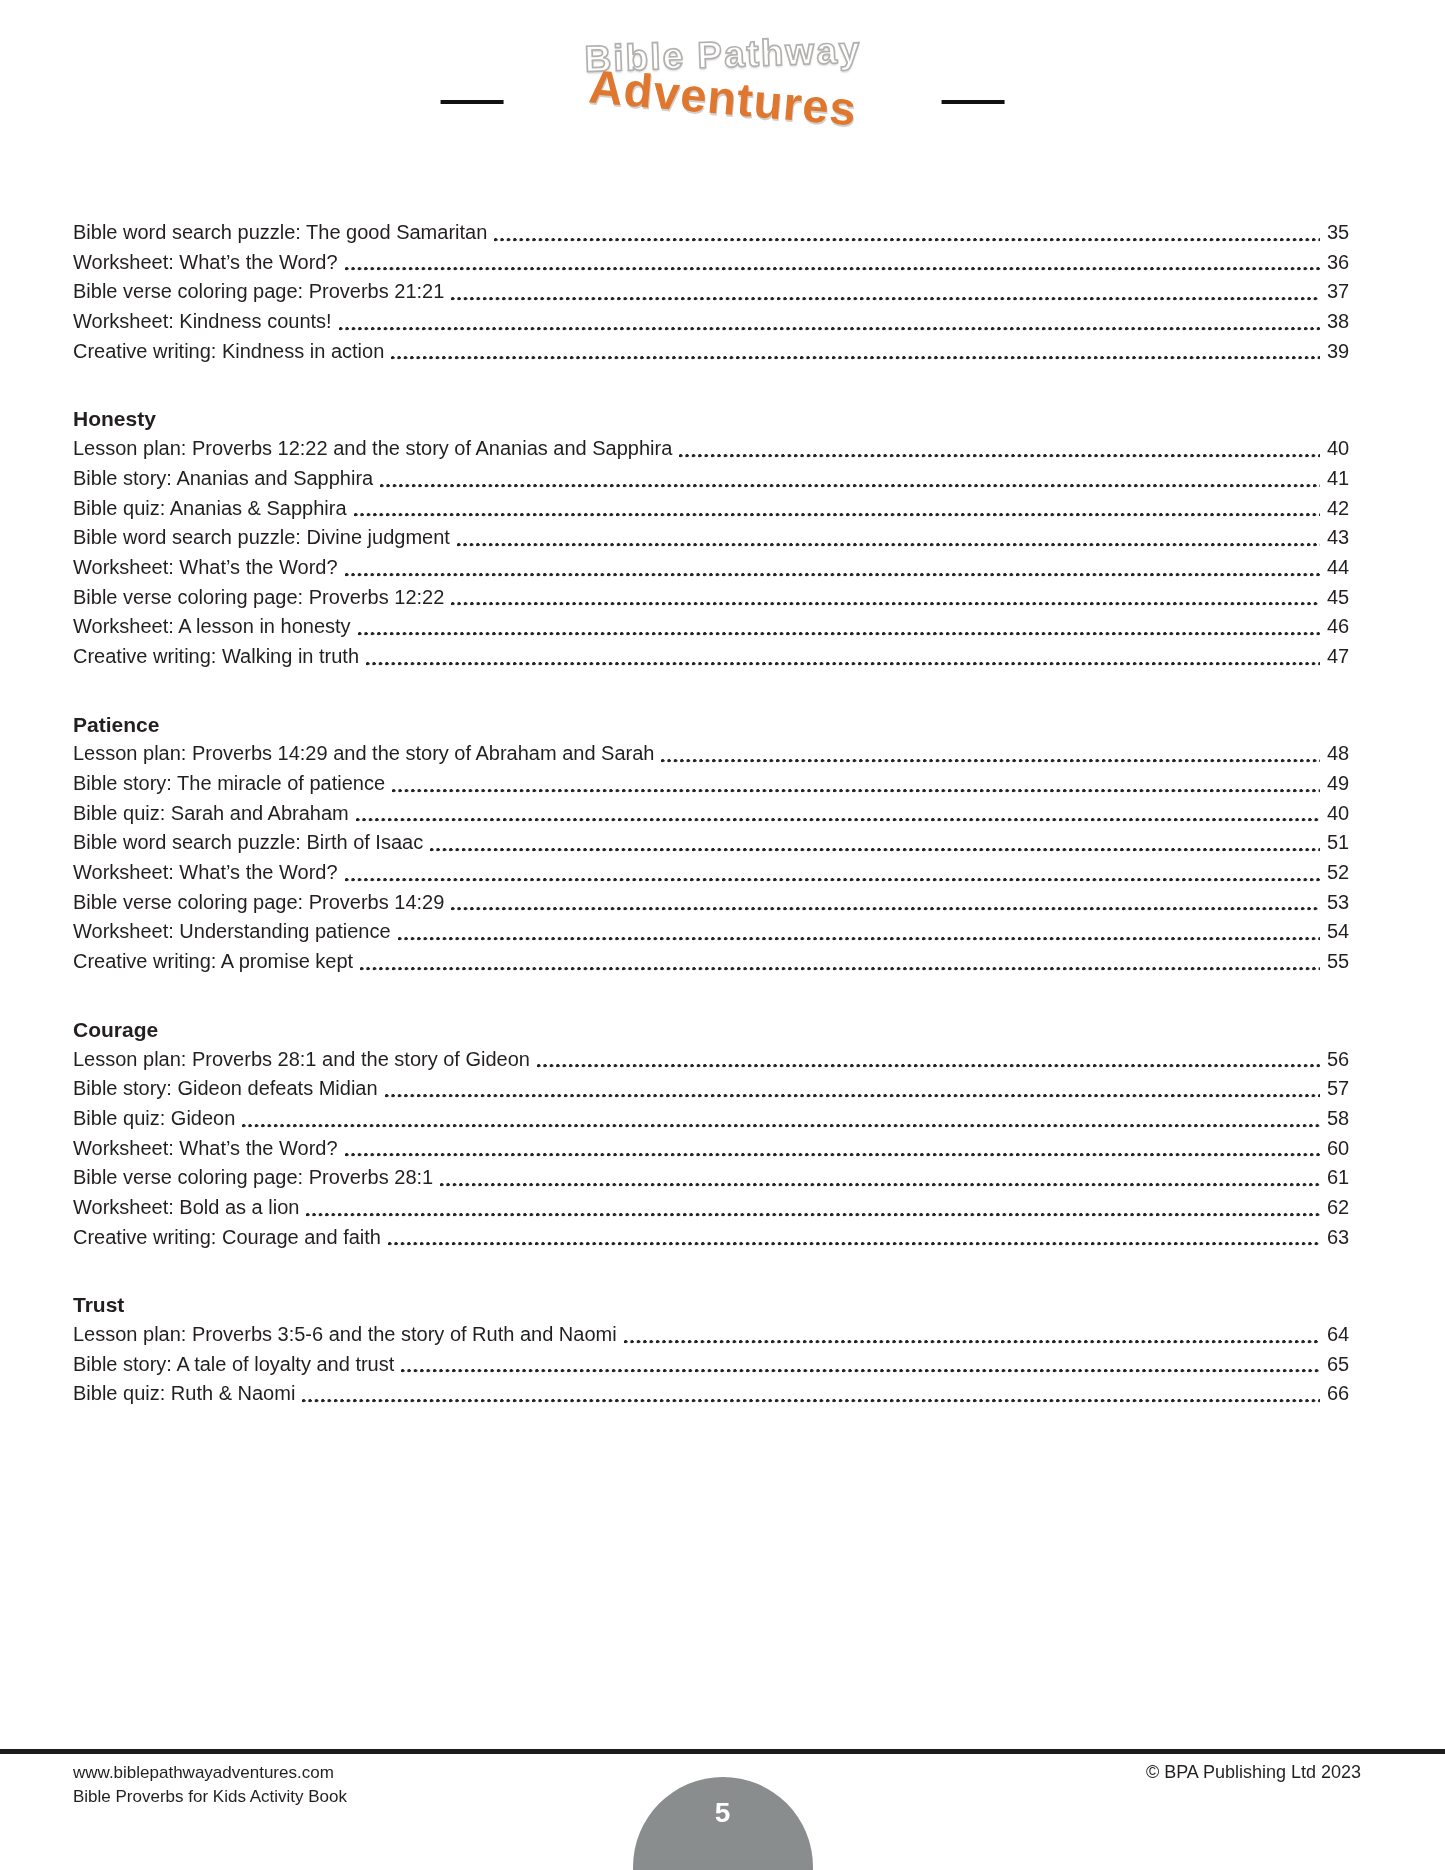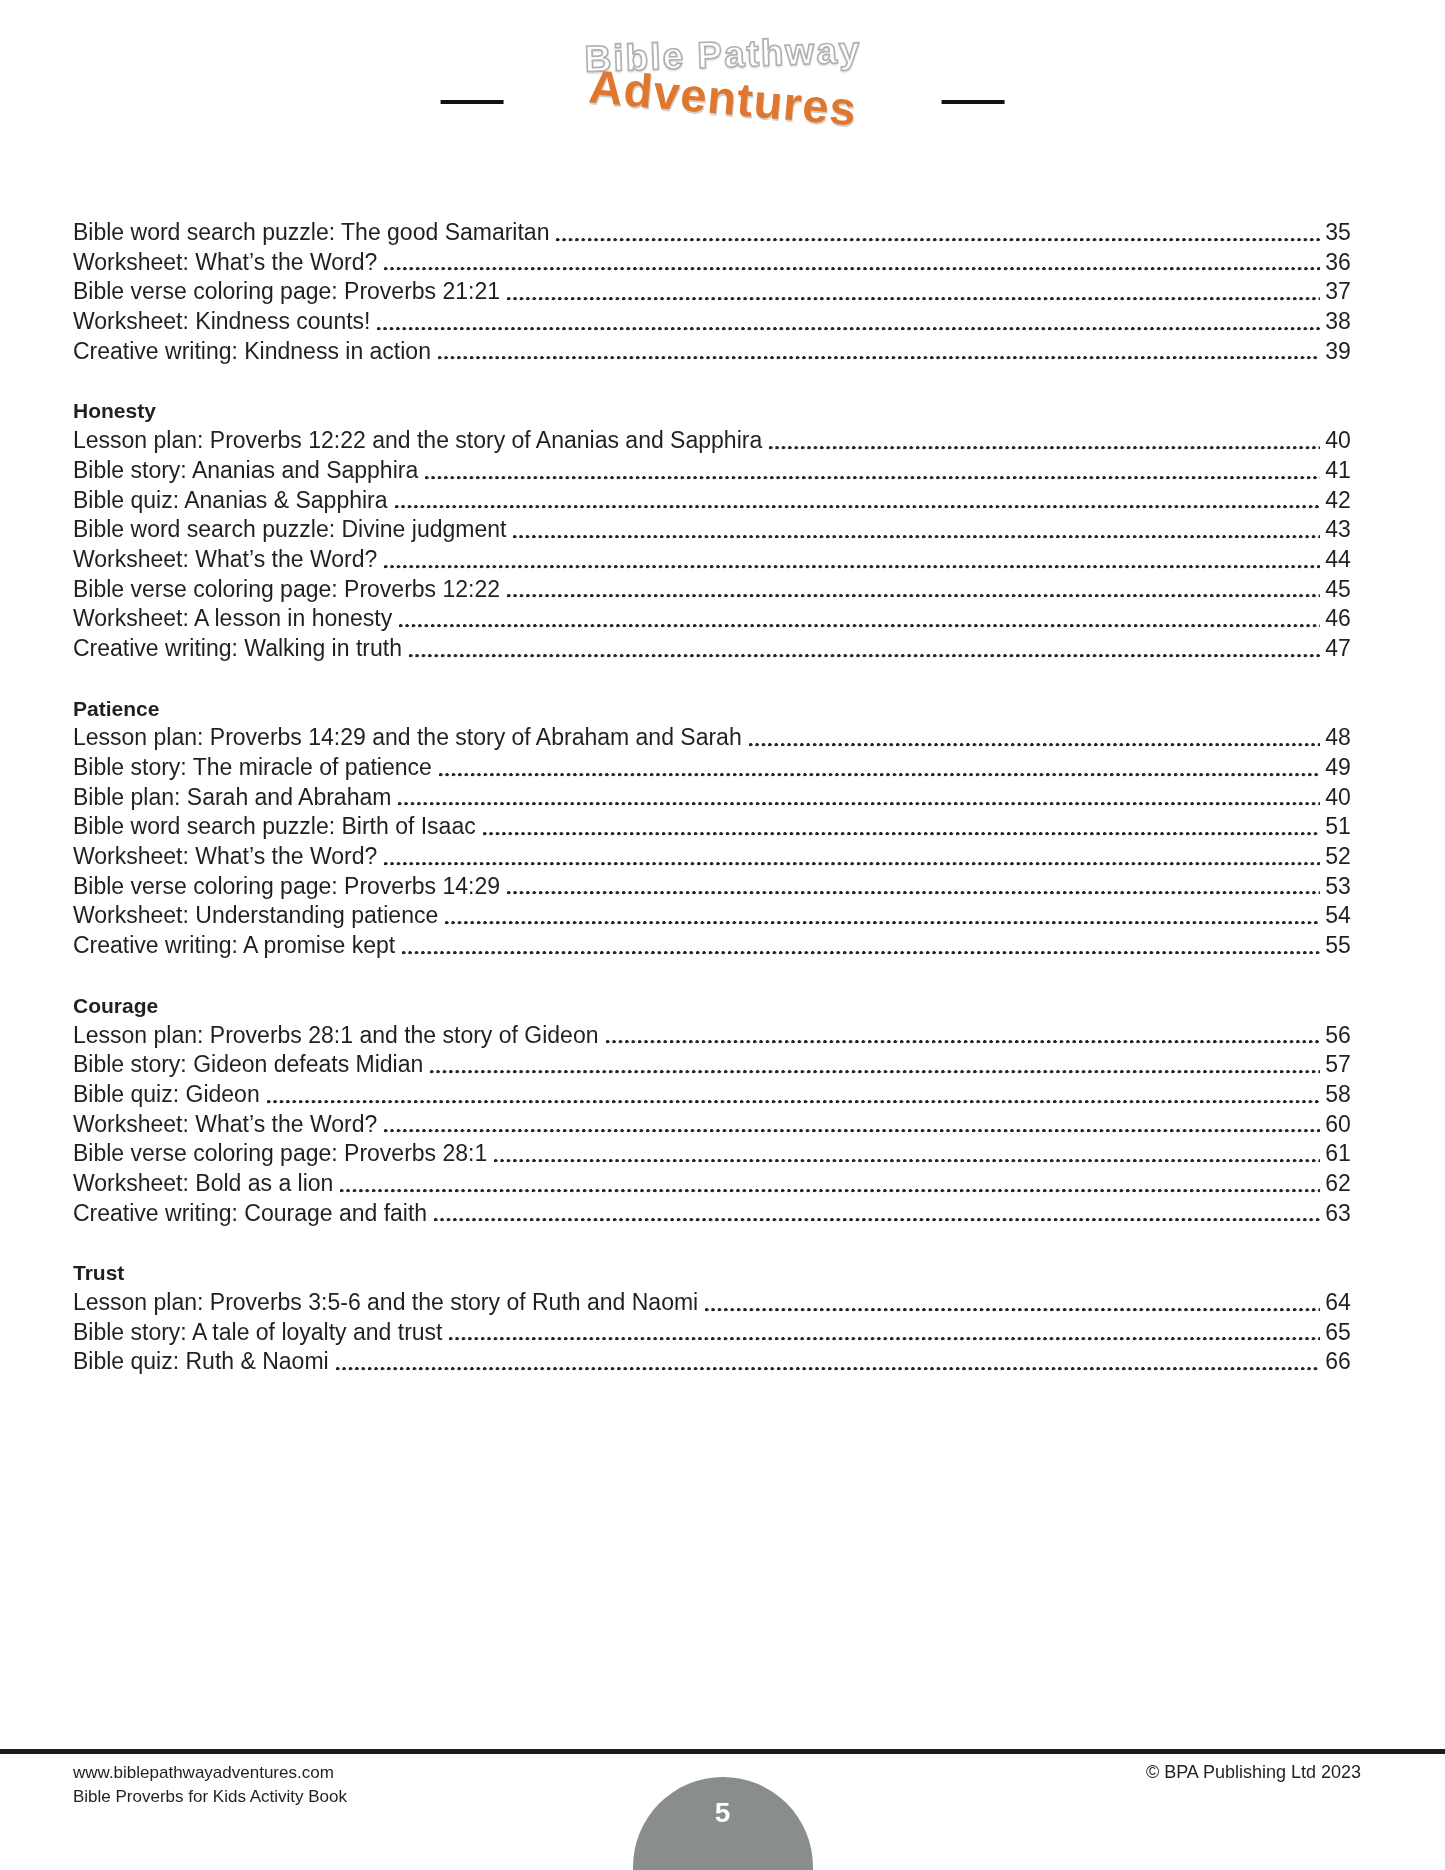--- a/index.html
+++ b/index.html
@@ -56,30 +56,30 @@
   
   .toc {
     position: absolute;
     top: 218px;
     left: 73px;
     right: 92px;
   }
   .toc-heading {
     height: 29.7px;
     line-height: 29.7px;
-    margin-top: 30px;
+    margin-top: 38px;
     font-size: 21px;
     font-weight: 700;
   }
   .toc-row {
     display: flex;
     align-items: baseline;
     height: 29.7px;
     line-height: 29.7px;
-    font-size: 23px;
+    font-size: 20px;
   }
   .toc-title { white-space: nowrap; }
   .leader {
     flex: 1 1 auto;
     align-self: stretch;
     margin: 0 3px 0 7px;
     background-image: radial-gradient(circle at 1.7px 1.7px, #262324 1.5px, transparent 1.9px);
     background-size: 6.4px 4px;
     background-repeat: repeat-x;
     background-position: left bottom 6px;
@@ -216,21 +216,21 @@
         <span class="toc-title">Lesson plan: Proverbs 14:29 and the story of Abraham and Sarah</span>
         <span class="leader"></span>
         <span class="toc-page">48</span>
       </div>
       <div class="toc-row">
         <span class="toc-title">Bible story: The miracle of patience</span>
         <span class="leader"></span>
         <span class="toc-page">49</span>
       </div>
       <div class="toc-row">
-        <span class="toc-title">Bible plan: Sarah and Abraham</span>
+        <span class="toc-title">Bible quiz: Sarah and Abraham</span>
         <span class="leader"></span>
         <span class="toc-page">40</span>
       </div>
       <div class="toc-row">
         <span class="toc-title">Bible word search puzzle: Birth of Isaac</span>
         <span class="leader"></span>
         <span class="toc-page">51</span>
       </div>
       <div class="toc-row">
         <span class="toc-title">Worksheet: What’s the Word?</span>

